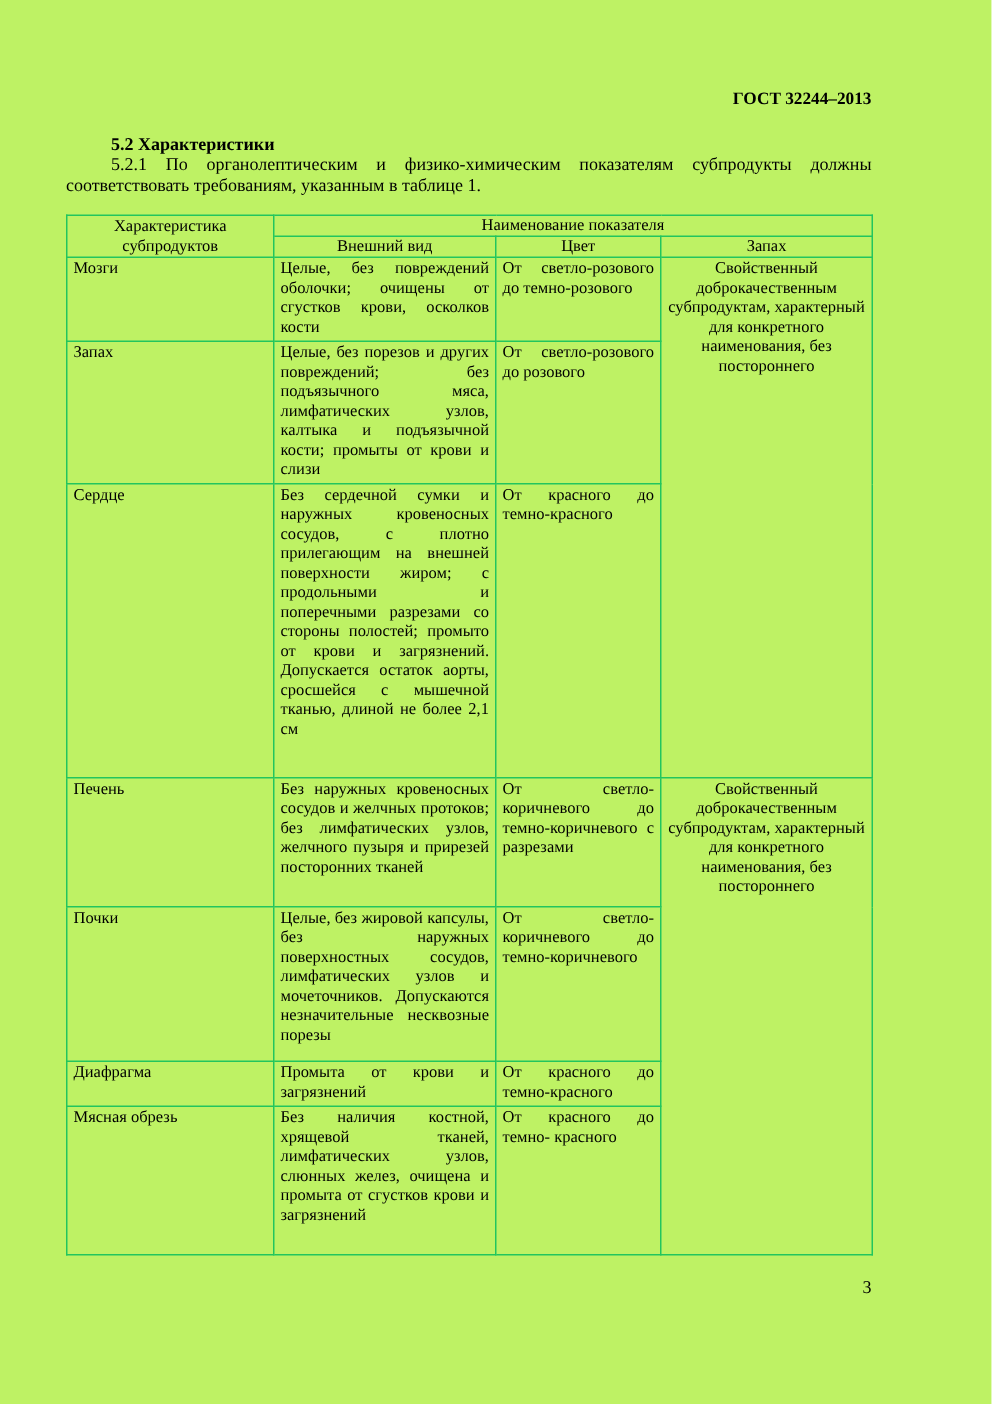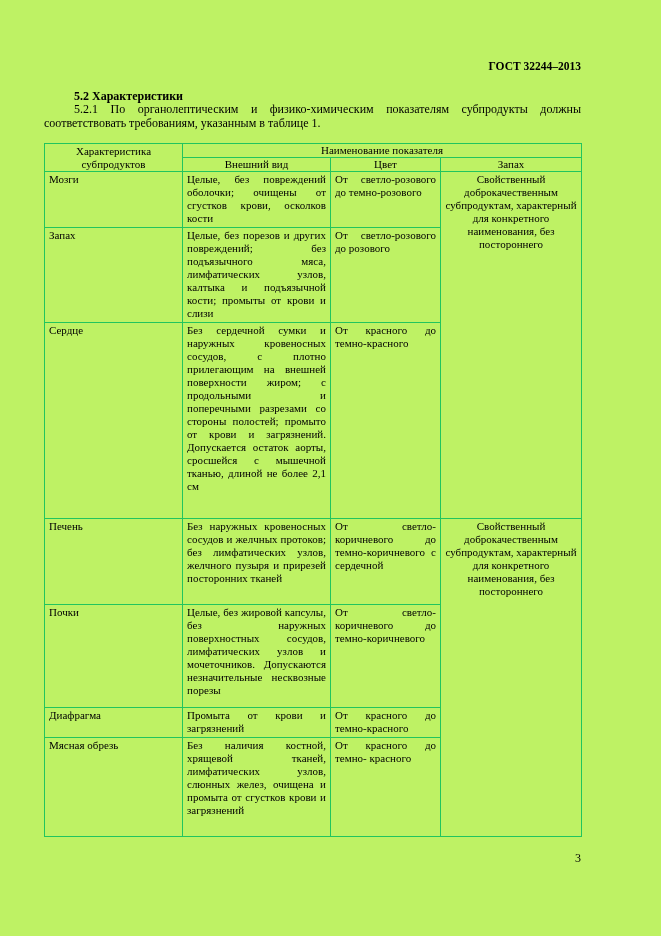--- a/index.html
+++ b/index.html
@@ -128,21 +128,21 @@
 
       <tr class="r-serdce">
         <td class="cell-name">Сердце</td>
         <td class="cell-app">Без сердечной сумки и наружных кровеносных сосудов, с плотно прилегающим на внешней поверхности жиром; с продольными и поперечными разрезами со стороны полостей; промыто от крови и загрязнений. Допускается остаток аорты, сросшейся с мышечной тканью, длиной не более 2,1 см</td>
         <td class="cell-colr">От красного до темно-красного</td>
       </tr>
 
       <tr class="r-pechen">
         <td class="cell-name">Печень</td>
         <td class="cell-app">Без наружных кровеносных сосудов и желчных протоков; без лимфатических узлов, желчного пузыря и прирезей посторонних тканей</td>
-        <td class="cell-colr">От светло-коричневого до темно-коричневого с сердечной</td>
+        <td class="cell-colr">От светло-коричневого до темно-коричневого с разрезами</td>
         <td class="cell-smell" rowspan="4">Свойственный доброкачественным субпродуктам, характерный для конкретного наименования, без постороннего</td>
       </tr>
 
       <tr class="r-pochki">
         <td class="cell-name">Почки</td>
         <td class="cell-app">Целые, без жировой капсулы, без наружных поверхностных сосудов, лимфатических узлов и мочеточников. Допускаются незначительные несквозные порезы</td>
         <td class="cell-colr">От светло-коричневого до темно-коричневого</td>
       </tr>
 
       <tr class="r-diafragma">

